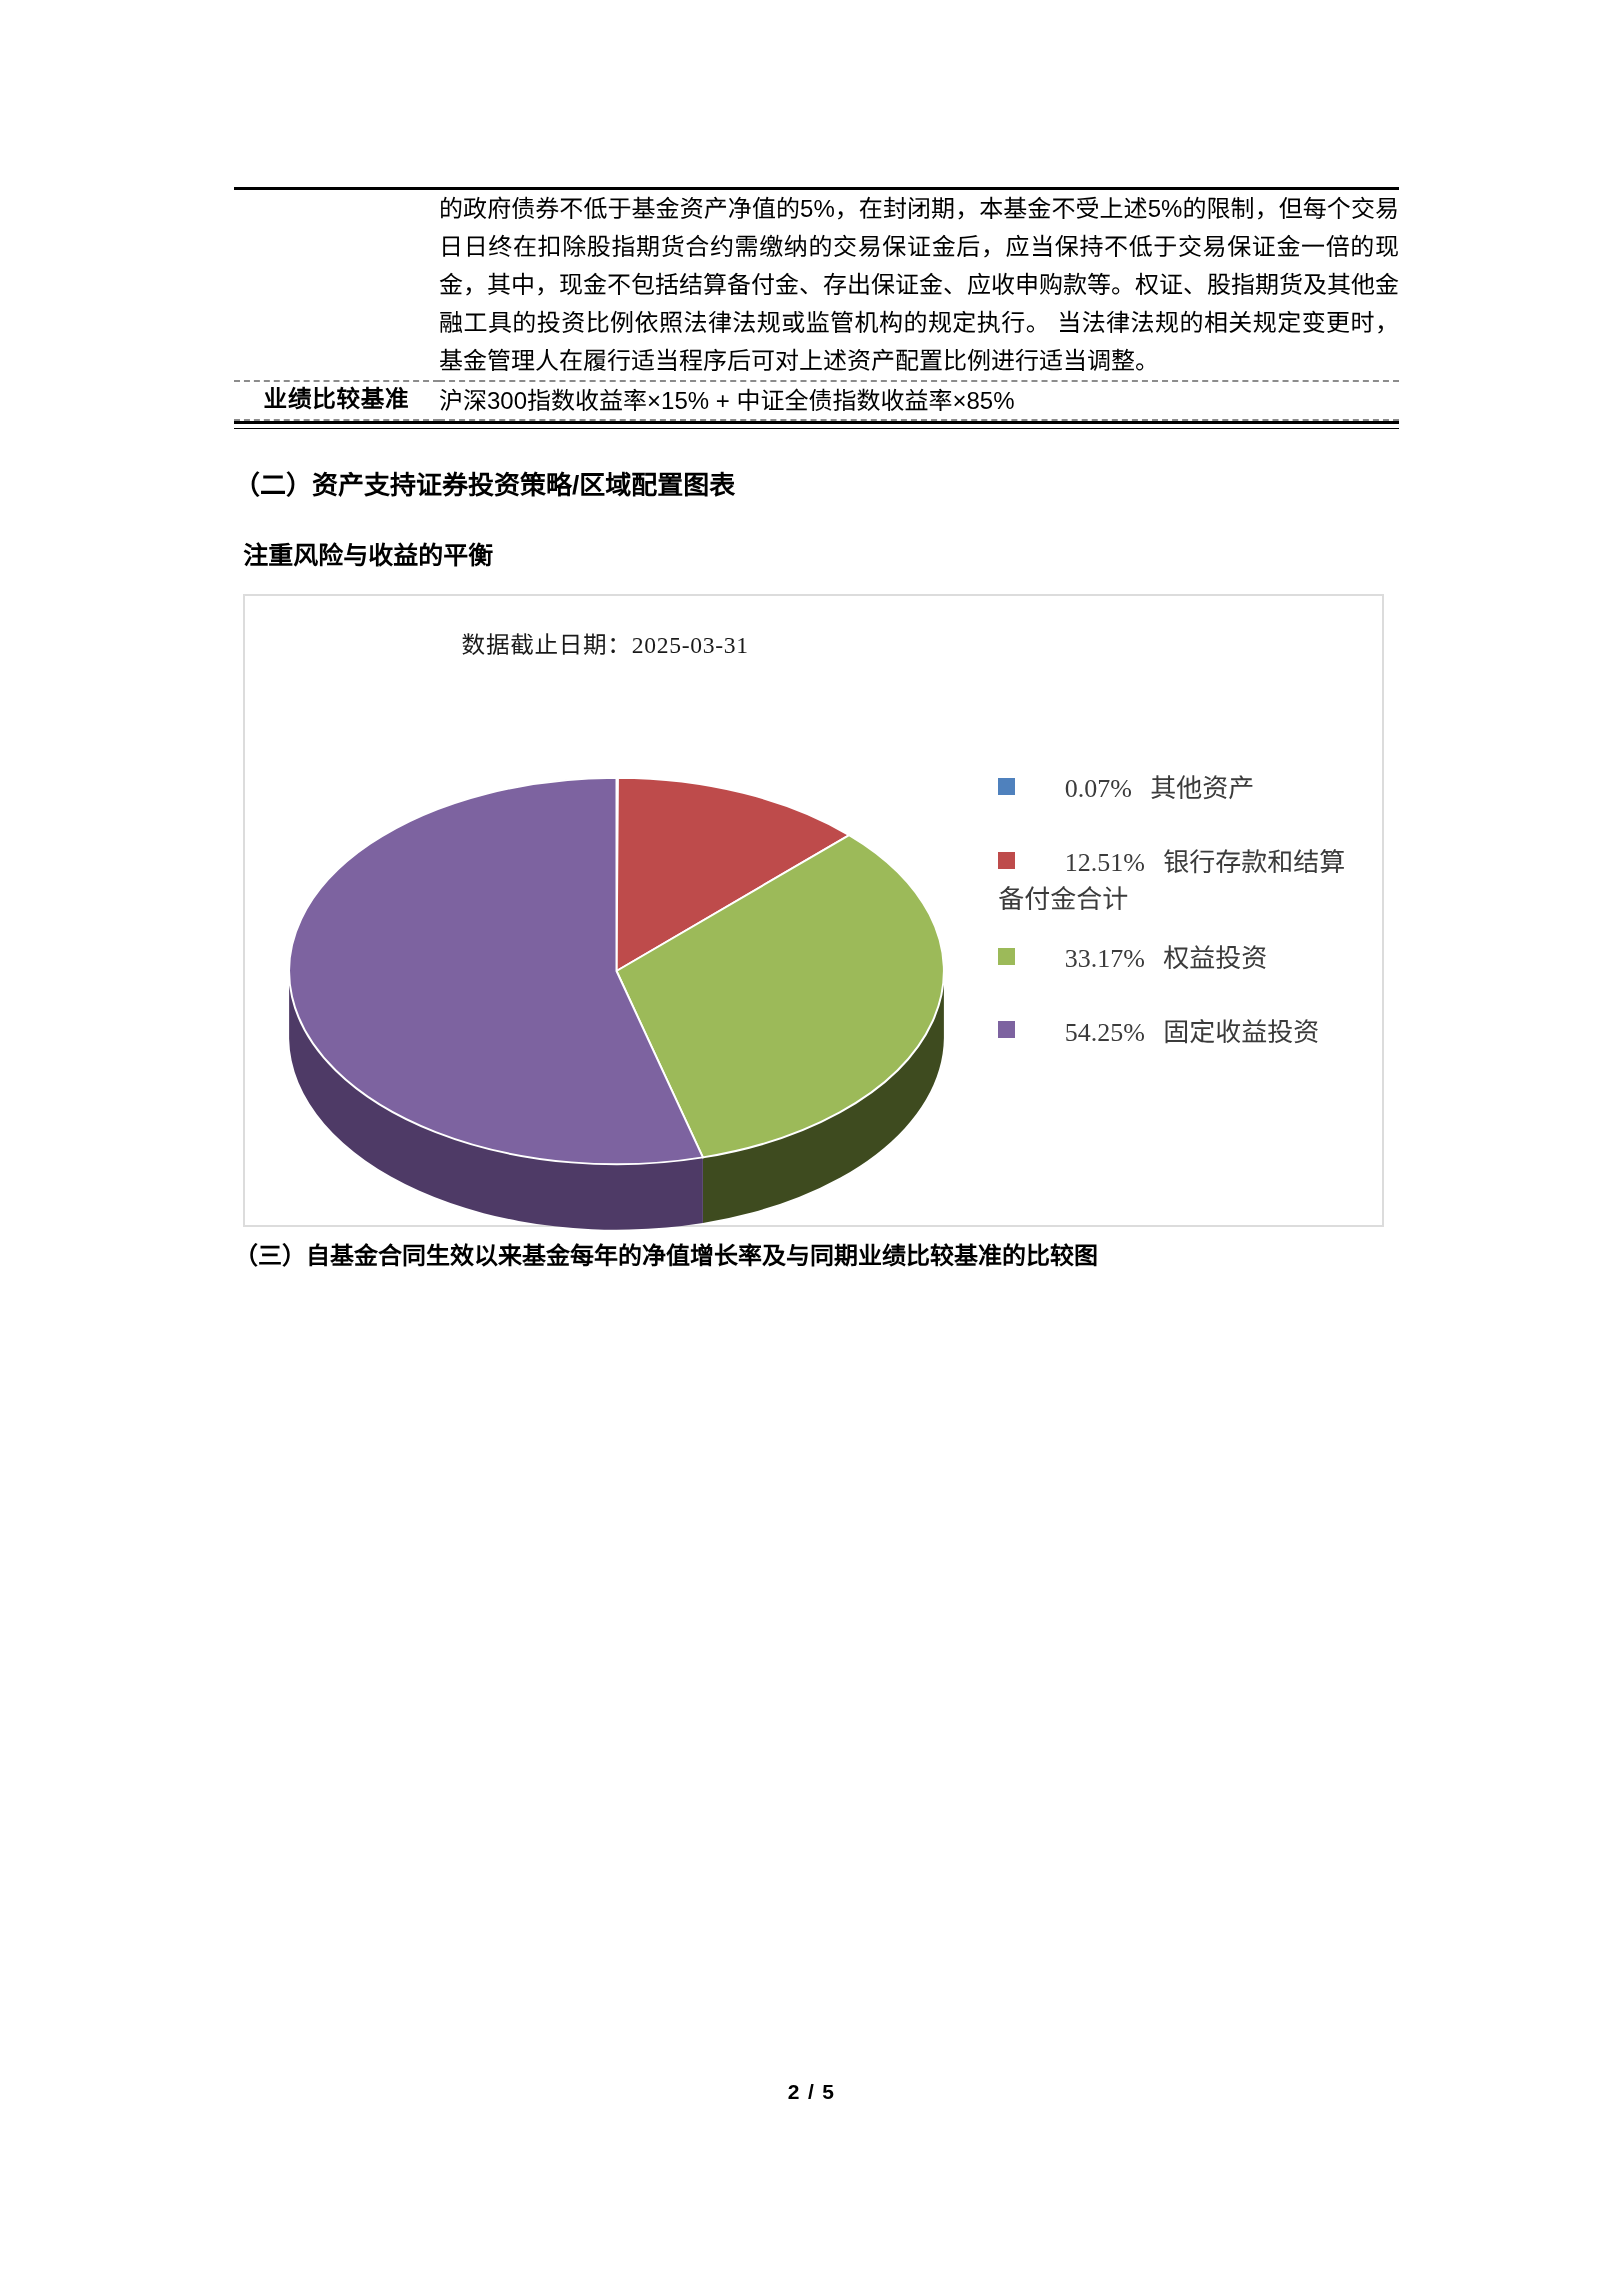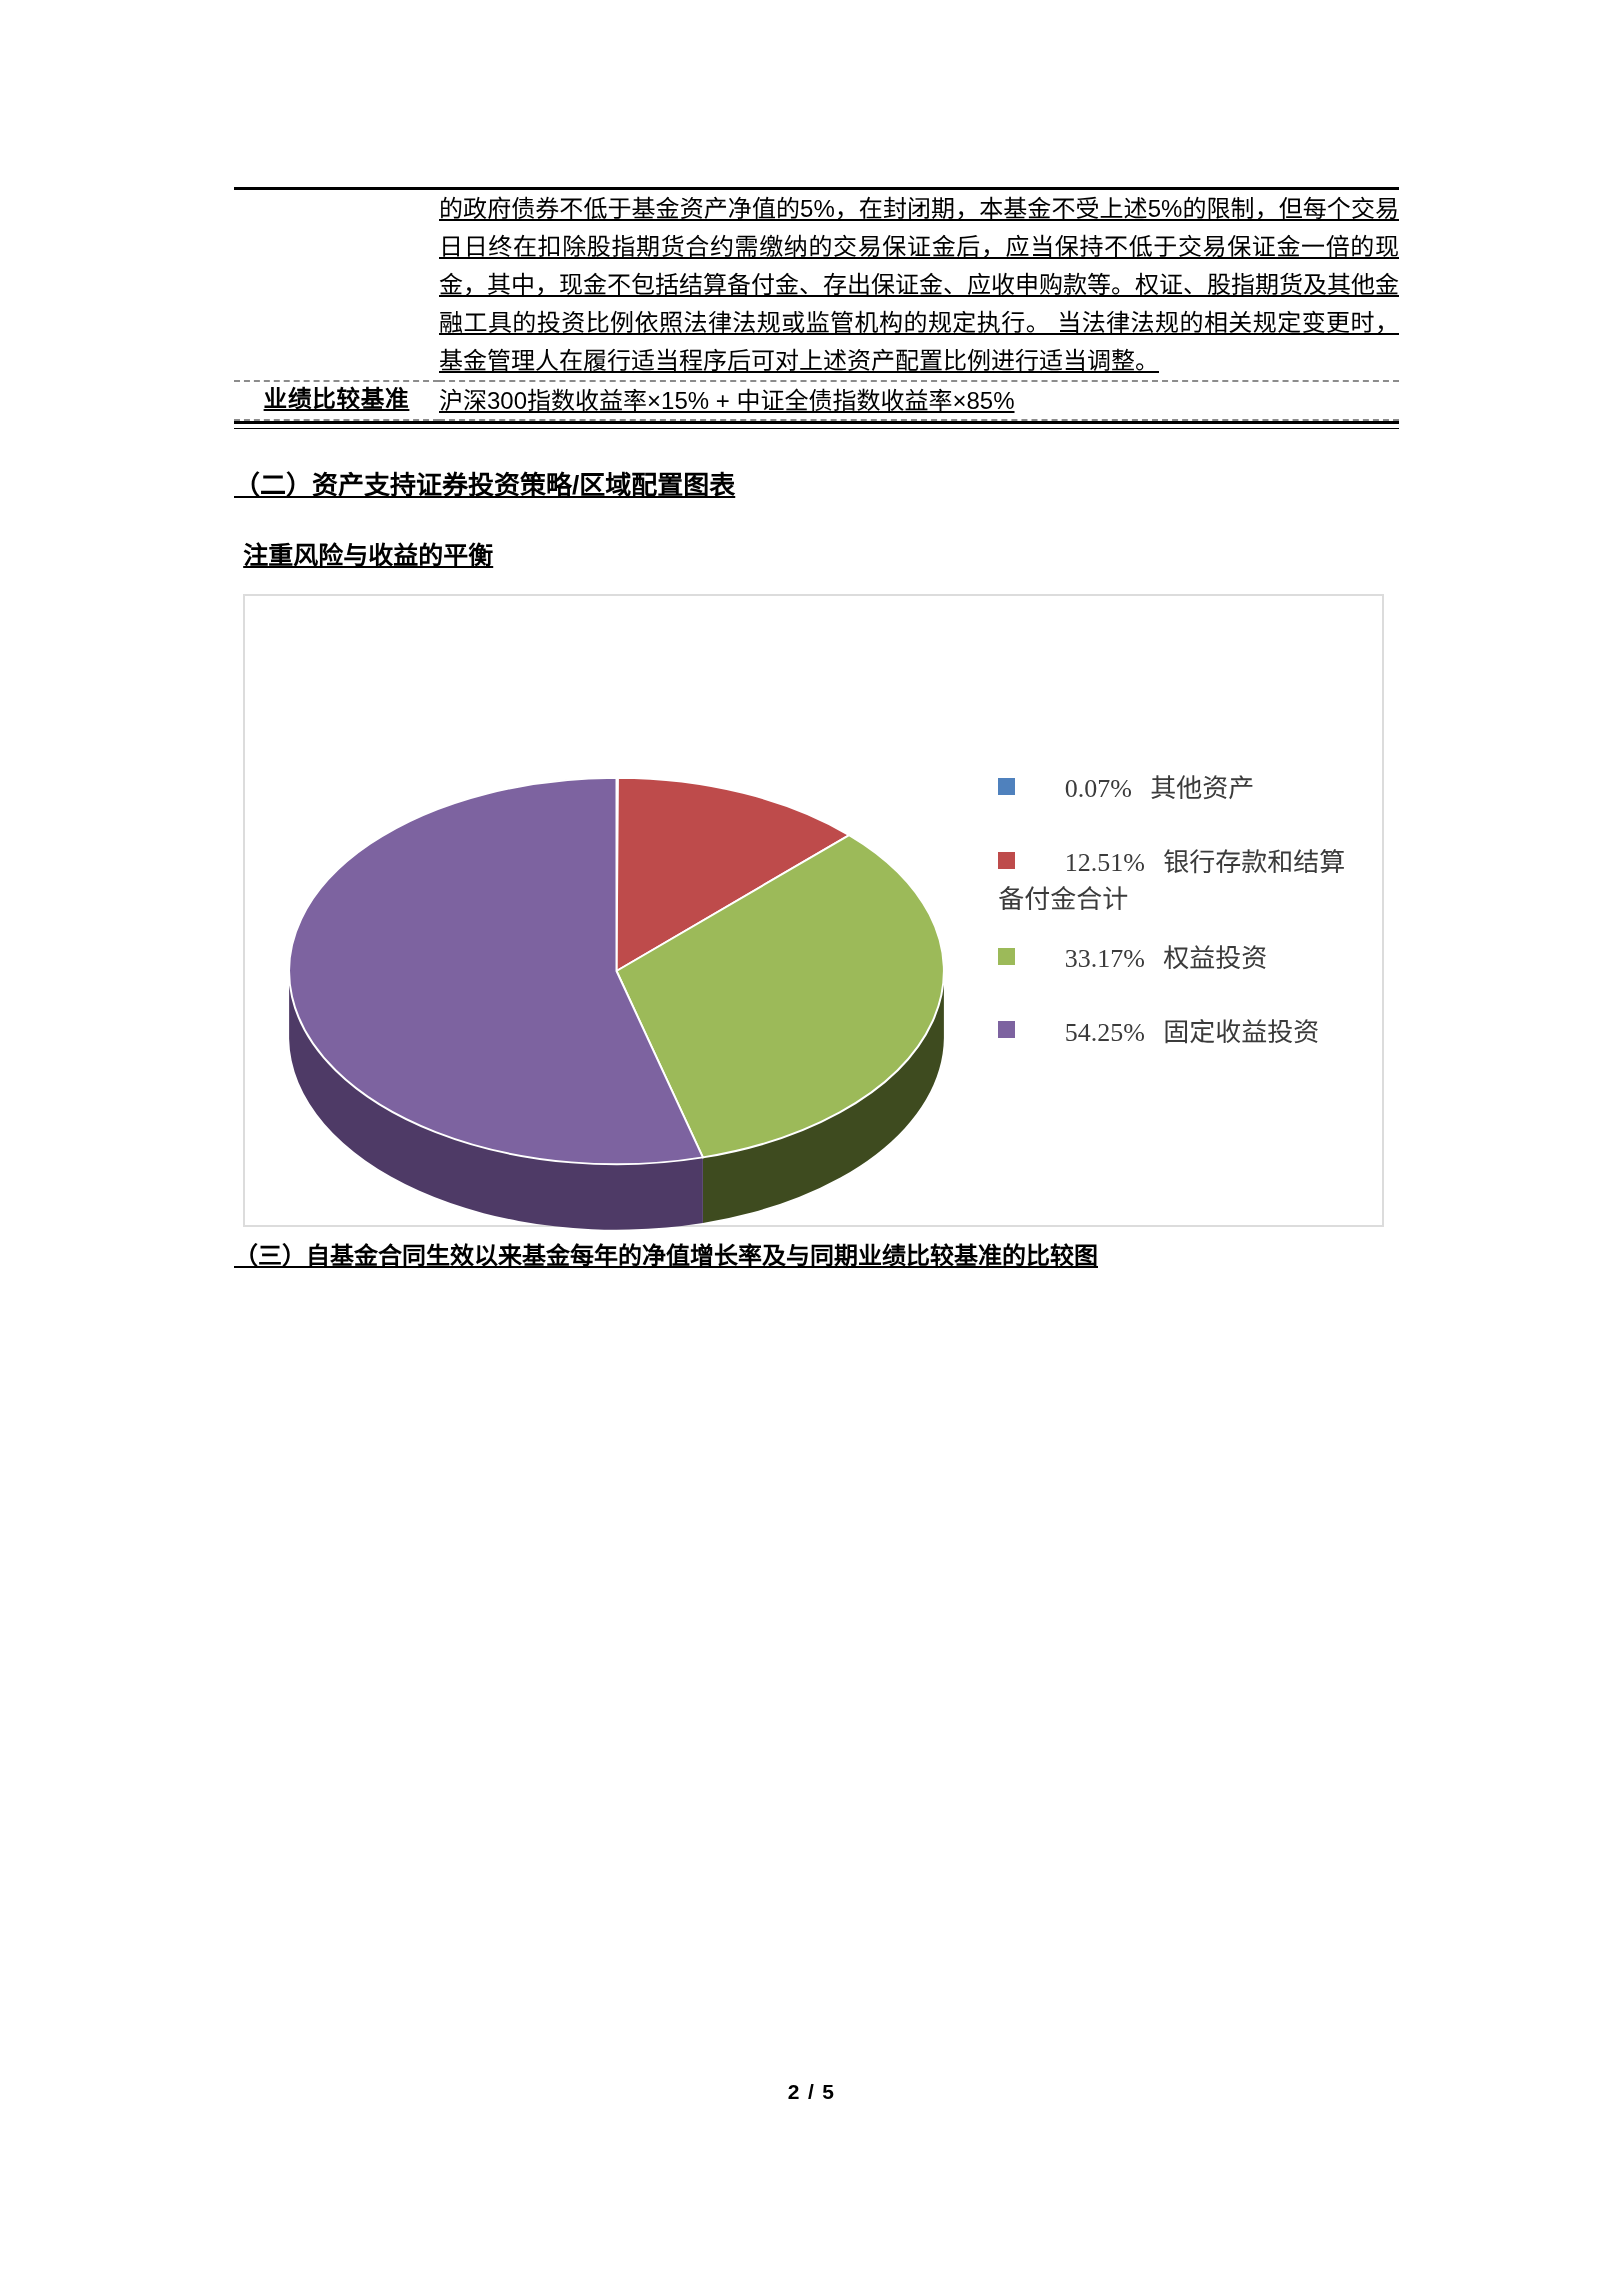--- a/index.html
+++ b/index.html
@@ -17,21 +17,20 @@
     height: 2295px;
     background: #ffffff;
     box-sizing: border-box;
     overflow: hidden;
   }
   .content {
     position: absolute;
     left: 234px;
     top: 187px;
     width: 1165px;
-    text-decoration: underline;
   }
 
   
   table.info-table {
     width: 100%;
     border-collapse: collapse;
     table-layout: fixed;
     border-top: 3.3px solid #000000;
   }
   table.info-table td {
@@ -212,20 +211,21 @@
       </tbody>
     </table>
     <div class="table-bottom-rule"></div>
 
     <h2 class="section-heading">（二）资产支持证券投资策略/区域配置图表</h2>
 
     <h3 class="sub-heading">注重风险与收益的平衡</h3>
 
     <div class="chart-box">
 
+      <div class="chart-caption">数据截止日期：2025-03-31</div>
 
       <div class="pie-wrap">
         <div class="pie-stage">
           <svg class="pie-svg" viewBox="0 0 1040 690" preserveAspectRatio="none">
 
             <g>
                 <path fill="#3E4B1F" d="M 1019.9814178606025 347.5432897056311 A 500 295 0 0 1 651.9365249826863 629.5444384450504 L 651.9365249826863 729.5444384450504 A 500 295 0 0 0 1019.9814178606025 447.5432897056311 Z"></path>
                 <path fill="#4E3A66" d="M 651.9365249826864 629.5444384450504 A 500 295 0 0 1 20.034697426661353 348.47530648134097 L 20.034697426661353 448.47530648134097 A 500 295 0 0 0 651.9365249826864 729.5444384450504 Z"></path>
               </g>
 

